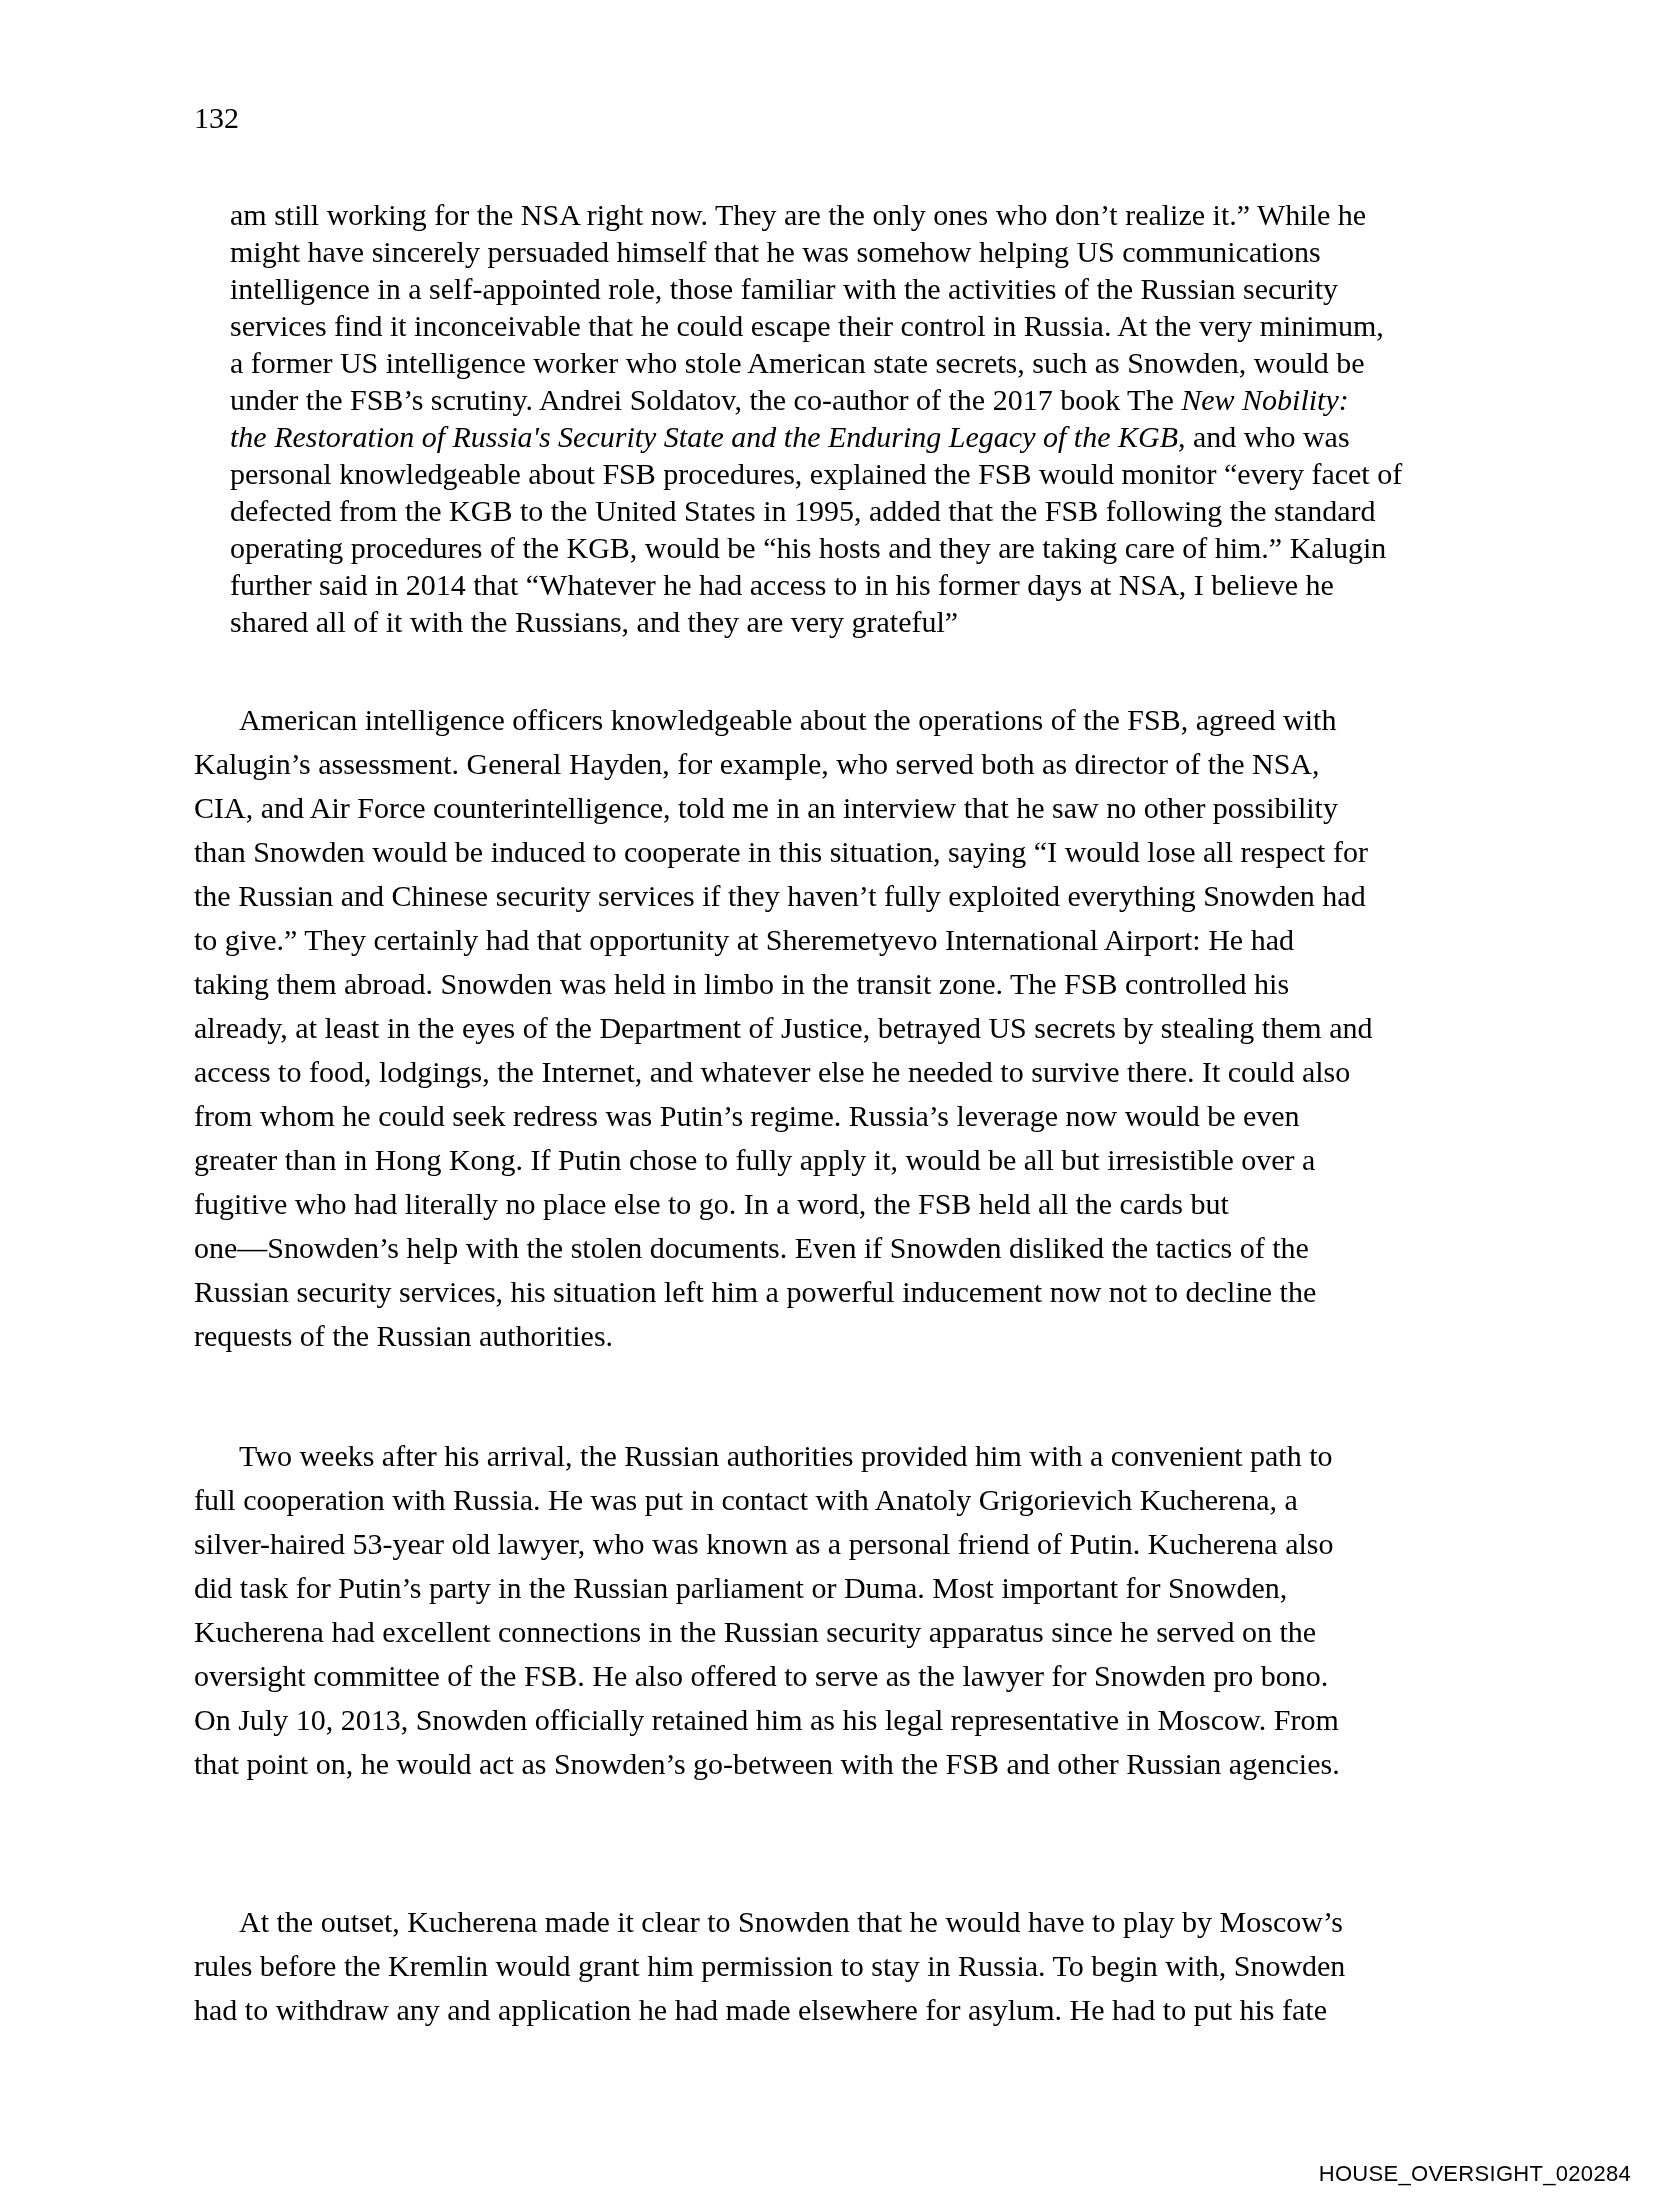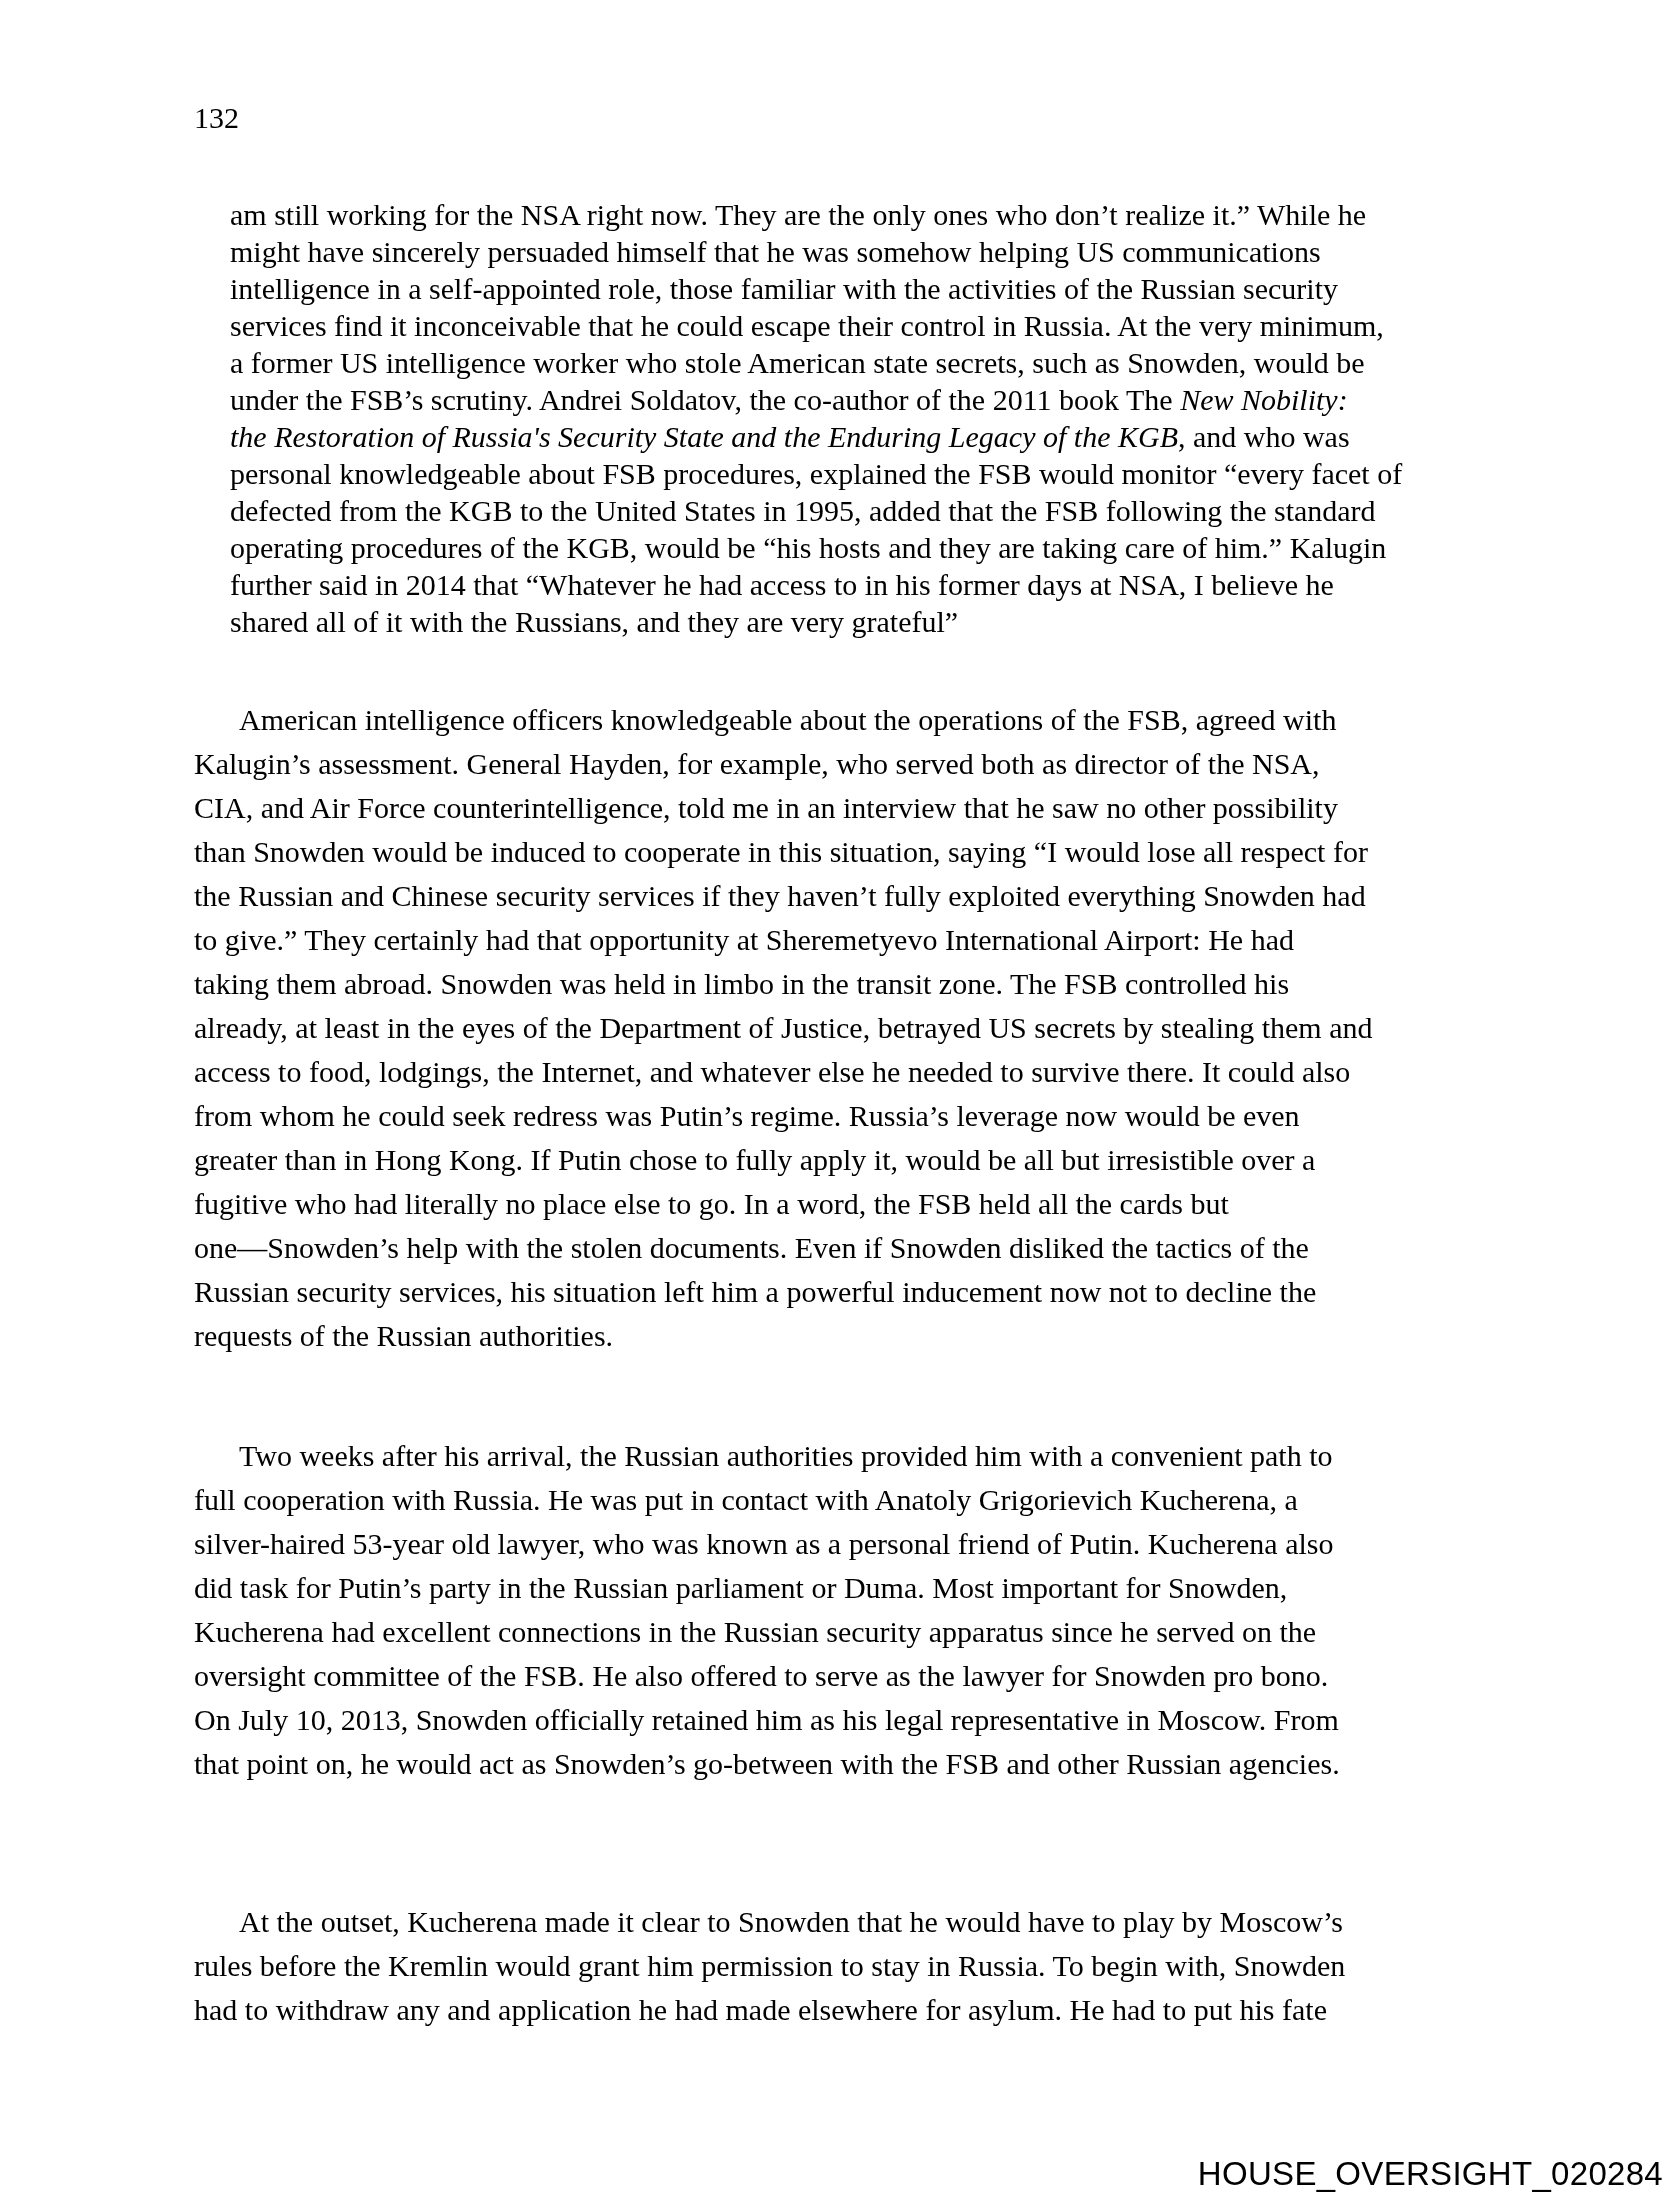--- a/index.html
+++ b/index.html
@@ -19,37 +19,37 @@
   .line { white-space: nowrap; display: block; }
   #para-1 { top: 196px; margin-left: 36px; }
   #para-1 .line { line-height: 37px; height: 37px; }
   #para-2 { top: 698px; }
   #para-2 .line, #para-3 .line, #para-4 .line { line-height: 44px; height: 44px; }
   #para-3 { top: 1434px; }
   #para-4 { top: 1900px; }
   .indent { padding-left: 45px; }
   em { font-style: italic; }
   .bates {
-    position: absolute; right: 6px; top: 2154px;
+    position: absolute; right: 38px; top: 2154px;
     font-family: "Liberation Sans", "DejaVu Sans", sans-serif;
-    font-size: 33px; line-height: 39px; letter-spacing: 0.3px;
+    font-size: 22px; line-height: 39px; letter-spacing: 0.3px;
   }
 </style>
 </head>
 <body>
 
 <div class="page-number">132</div>
 
 <div class="text-block" id="para-1">
   <span class="line">am still working for the NSA right now. They are the only ones who don’t realize it.”  While he</span>
   <span class="line">might have sincerely persuaded himself  that he was somehow helping US communications</span>
   <span class="line">intelligence  in a self-appointed role, those familiar with the activities of the Russian security</span>
   <span class="line">services find it inconceivable that he could escape their control in Russia. At the very minimum,</span>
   <span class="line">a former US intelligence worker who stole American state secrets, such as Snowden, would be</span>
-  <span class="line"><span>under the FSB’s scrutiny.  Andrei Soldatov, the co-author of the 2011 book The </span><em>New Nobility:</em></span>
+  <span class="line"><span>under the FSB’s scrutiny.  Andrei Soldatov, the co-author of the 2017 book The </span><em>New Nobility:</em></span>
   <span class="line"><em>the Restoration of Russia's Security State and the Enduring Legacy of the KGB</em><span>, and who was</span></span>
   <span class="line">personal knowledgeable about FSB procedures, explained the FSB would monitor “every facet of</span>
   <span class="line">defected from the KGB to the United States in 1995, added that the FSB following the standard</span>
   <span class="line">operating procedures of the KGB, would be “his hosts and they are taking care of him.” Kalugin</span>
   <span class="line">further said in 2014 that “Whatever he had access to in his former days at NSA, I believe he</span>
   <span class="line">shared all of it with the Russians, and they are very grateful”</span>
 </div>
 
 <div class="text-block" id="para-2">
   <span class="line indent">American intelligence officers knowledgeable about the operations of the FSB, agreed with</span>

